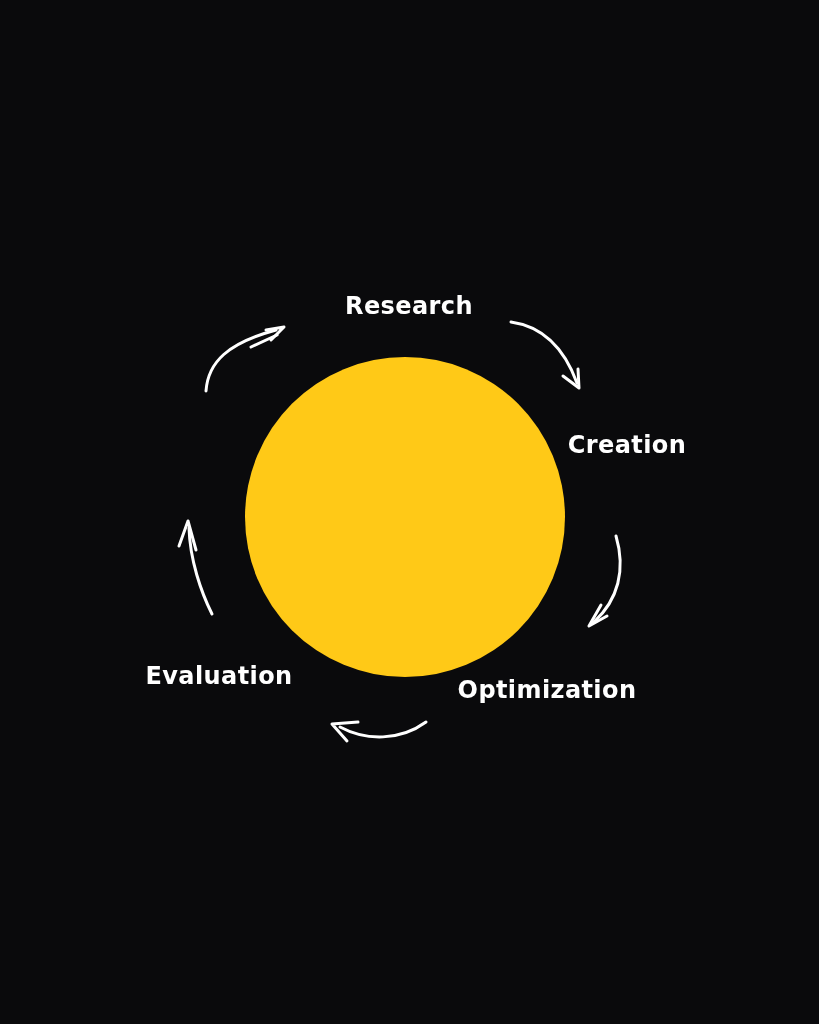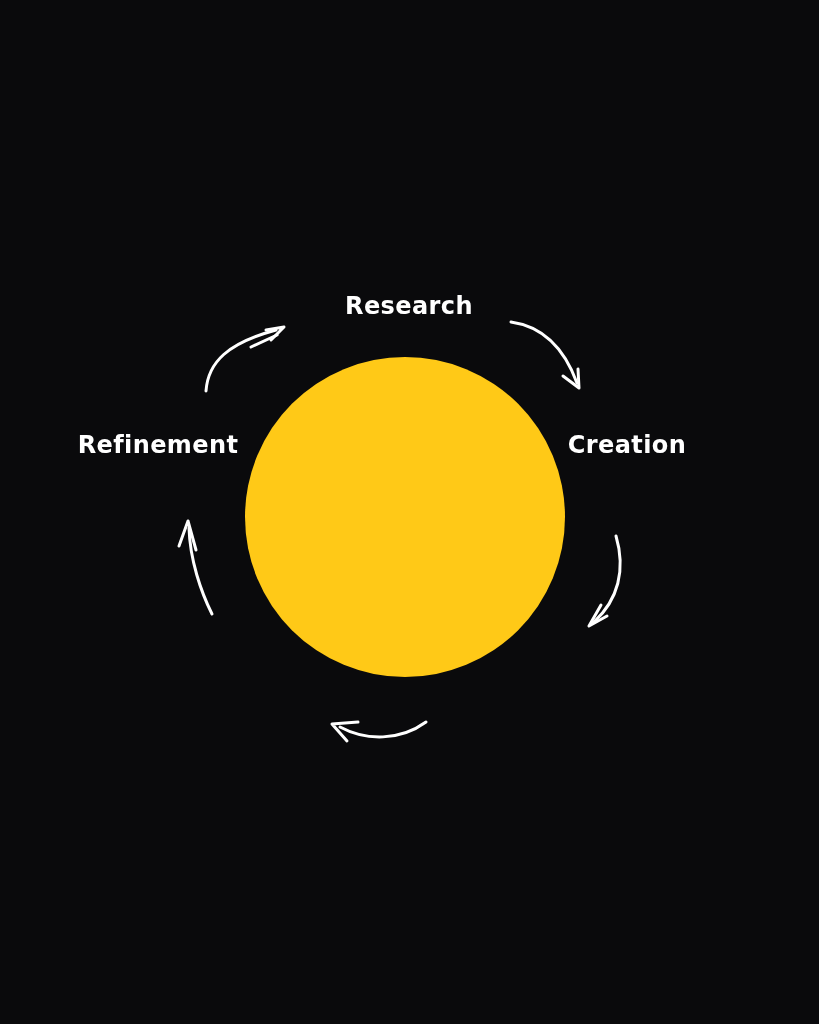--- a/index.html
+++ b/index.html
@@ -82,17 +82,18 @@
     <g>
       <path class="arrow-stroke" d="M 212 614 C 201 592 190 560 189 528"></path>
       <path class="arrow-stroke" d="M 188 521 L 179 546 M 188 521 L 196 550"></path>
     </g>
   </svg>
 
   <span class="stage-label lbl-research">Research</span>
 
   <span class="stage-label lbl-creation">Creation</span>
 
+  <span class="stage-label lbl-optimization">Optimization</span>
 
+  <span class="stage-label lbl-evaluation">Evaluation</span>
 
-  <span class="stage-label lbl-refinement">Refinement</span>
 
 </div>
 
 </body></html>

